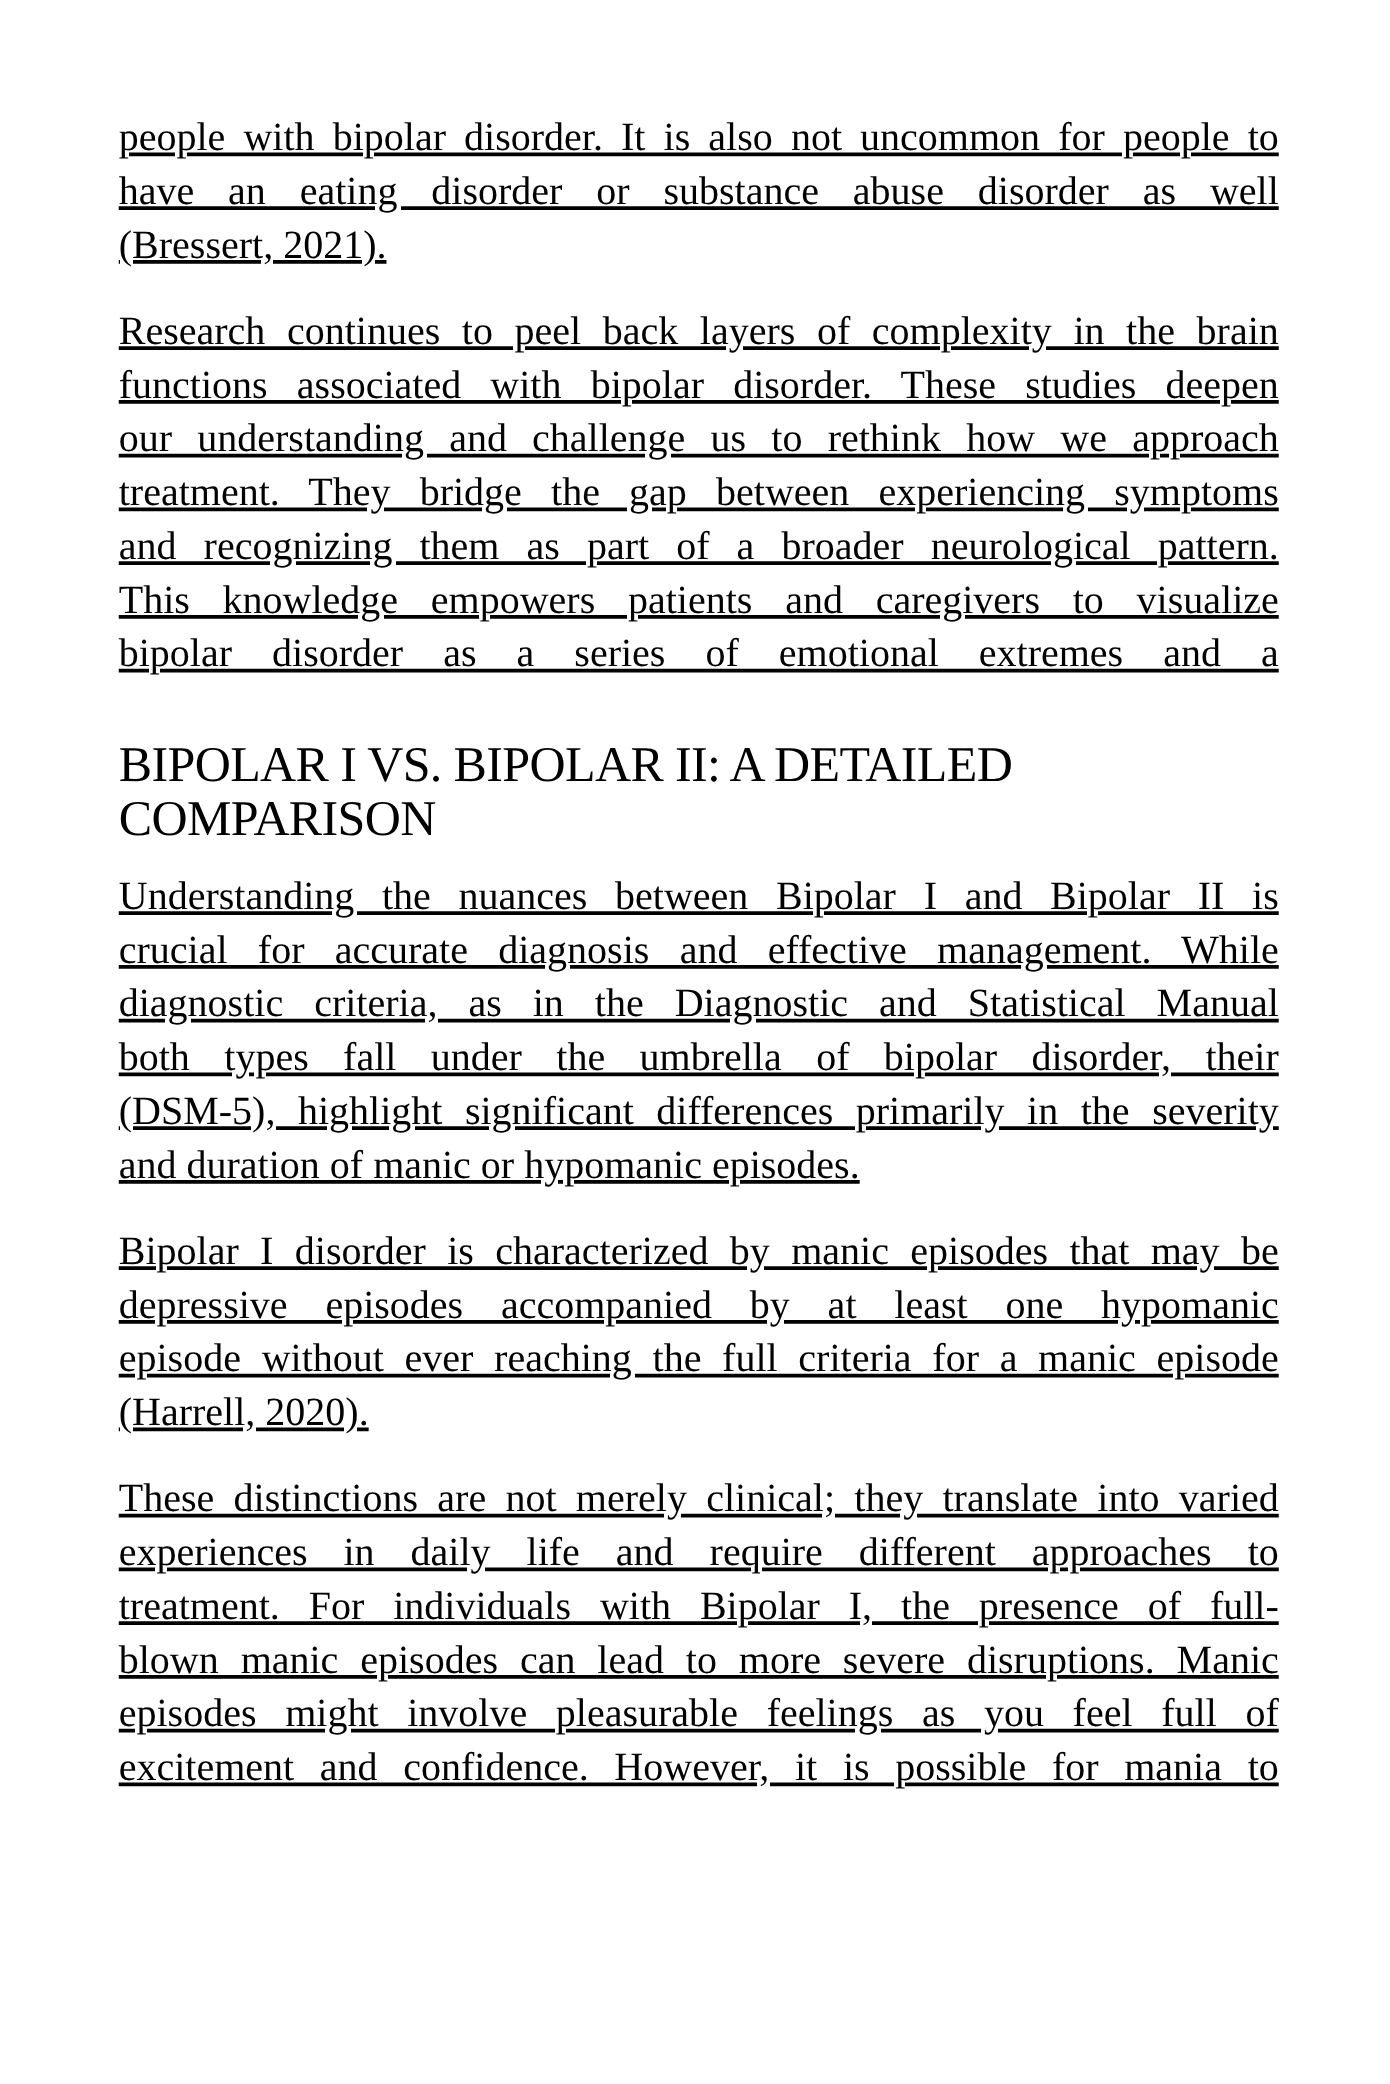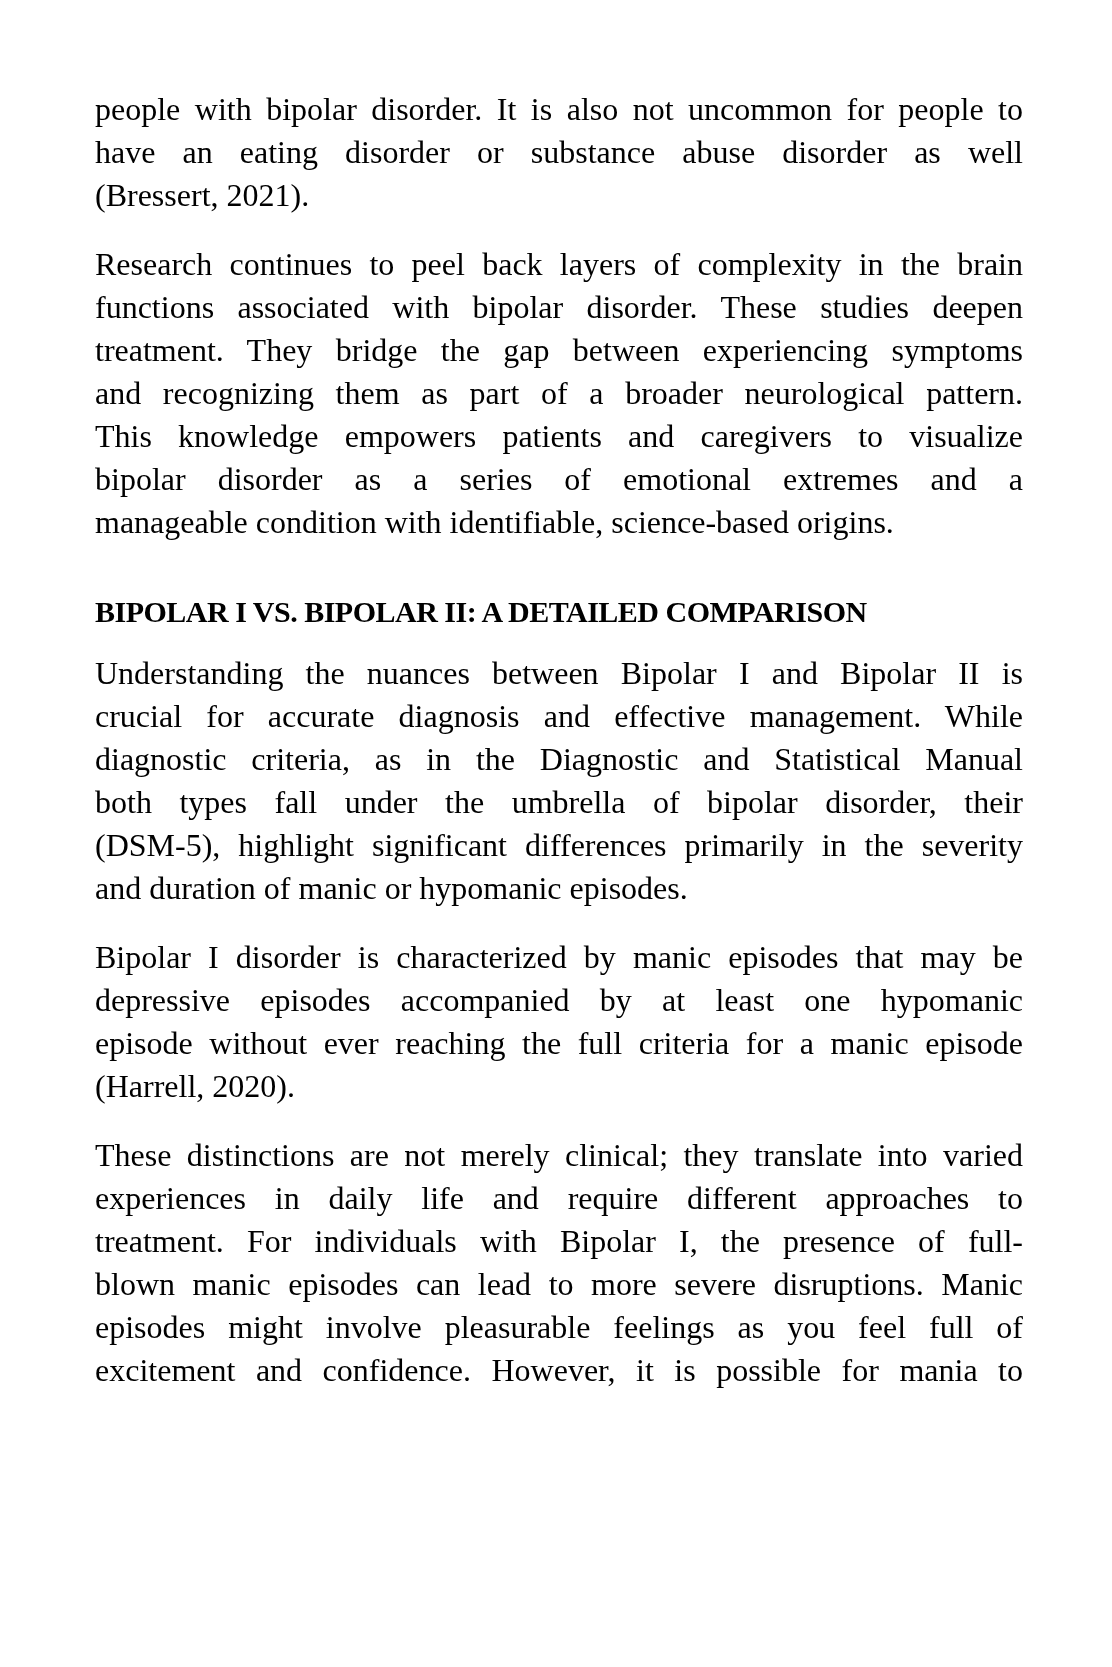--- a/index.html
+++ b/index.html
@@ -25,52 +25,53 @@
     margin: 0 0 26px 0;
   }
   .line {
     font-size: 32px;
     line-height: 43px;
     color: #000000;
     text-align: justify;
     text-align-last: justify;
     text-justify: inter-word;
     white-space: normal;
+    text-decoration: underline;
   }
   .line.para-end {
     text-align-last: left;
   }
   .heading {
-    font-size: 30px;
-    font-weight: 700;
+    font-size: 40px;
+    font-weight: 400;
     line-height: 43px;
     letter-spacing: -0.5px;
     margin: 46px 0 19px 0;
     color: #000000;
     text-transform: none;
   }
 </style>
 </head>
 <body>
 
 <main class="page">
   <section id="page-content">
       <div class="para">
         <div class="line">people with bipolar disorder. It is also not uncommon for people to</div>
         <div class="line">have an eating disorder or substance abuse disorder as well</div>
         <div class="line para-end">(Bressert, 2021).</div>
       </div>
       <div class="para">
         <div class="line">Research continues to peel back layers of complexity in the brain</div>
         <div class="line">functions associated with bipolar disorder. These studies deepen</div>
+        <div class="line">our understanding and challenge us to rethink how we approach</div>
         <div class="line">treatment. They bridge the gap between experiencing symptoms</div>
         <div class="line">and recognizing them as part of a broader neurological pattern.</div>
         <div class="line">This knowledge empowers patients and caregivers to visualize</div>
         <div class="line">bipolar disorder as a series of emotional extremes and a</div>
-        <div class="line para-end">manageable condition with identifiable, science-based origins.</div>
       </div>
       <h2 class="heading">BIPOLAR I VS. BIPOLAR II: A DETAILED COMPARISON</h2>
       <div class="para">
         <div class="line">Understanding the nuances between Bipolar I and Bipolar II is</div>
         <div class="line">crucial for accurate diagnosis and effective management. While</div>
         <div class="line">diagnostic criteria, as in the Diagnostic and Statistical Manual</div>
         <div class="line">both types fall under the umbrella of bipolar disorder, their</div>
         <div class="line">(DSM-5), highlight significant differences primarily in the severity</div>
         <div class="line para-end">and duration of manic or hypomanic episodes.</div>
       </div>

